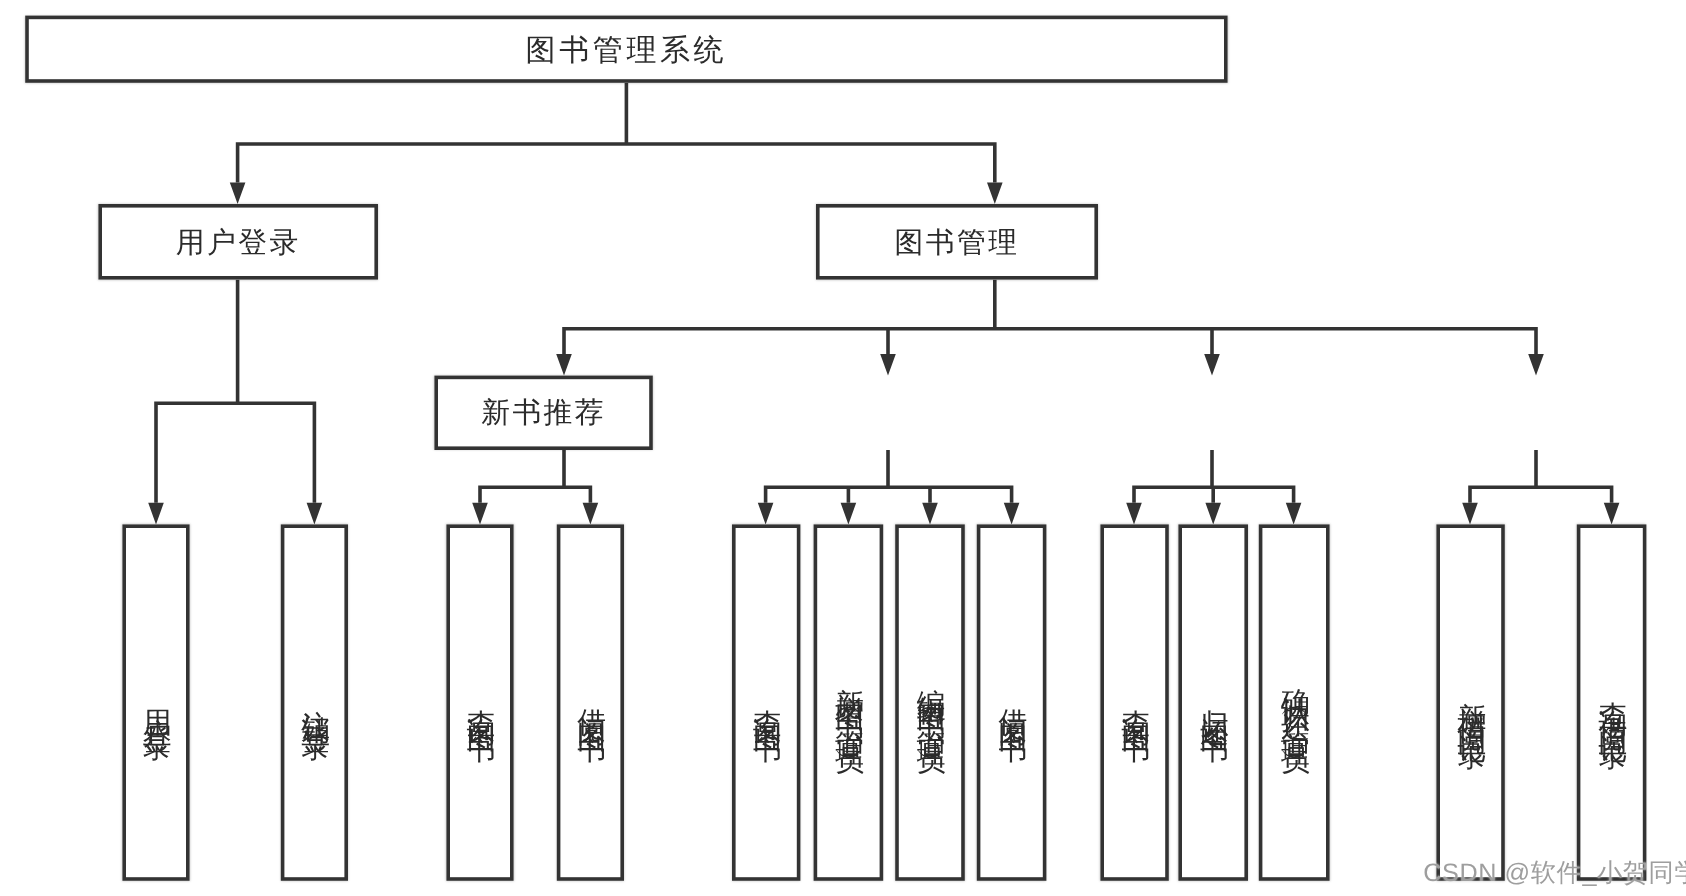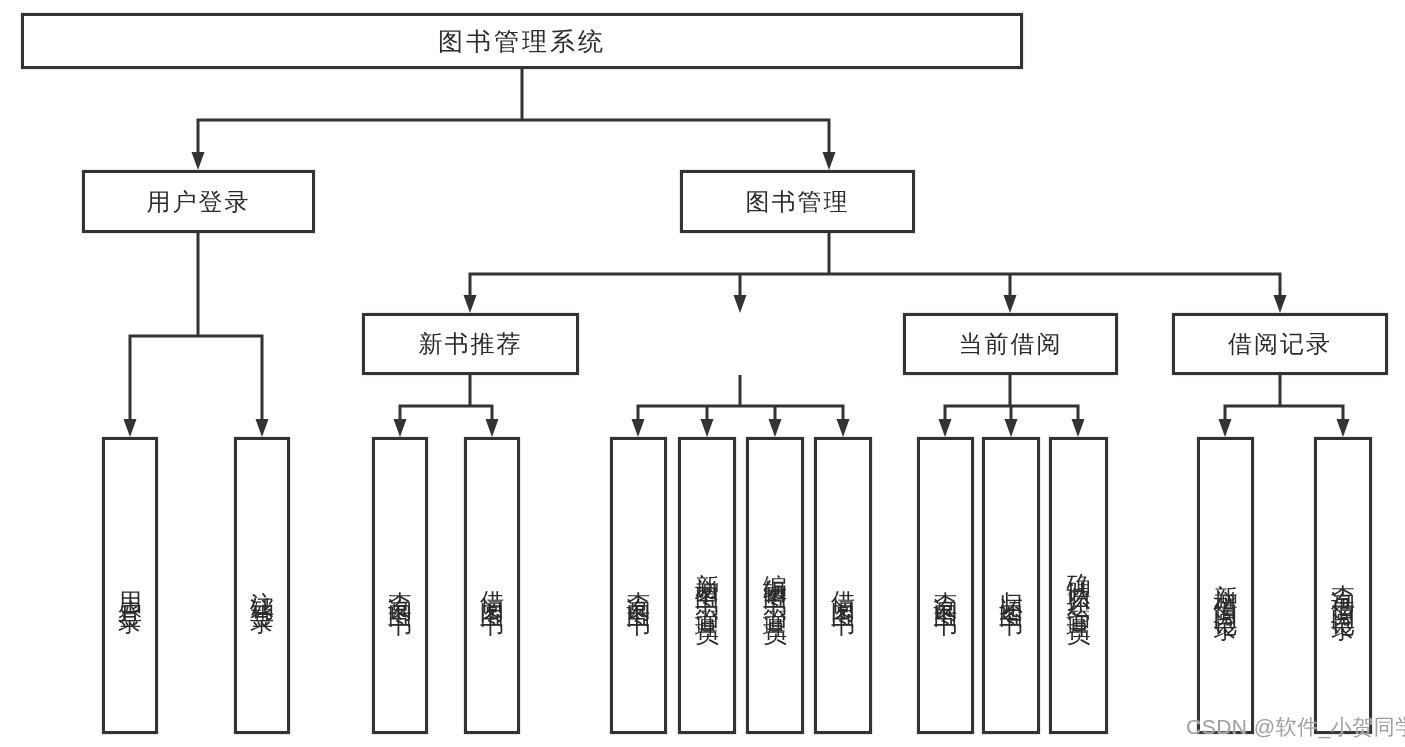--- a/index.html
+++ b/index.html
@@ -99,28 +99,22 @@
     <span>图书管理系统</span>
   </div>
 
   <div class="box h" style="left:82px; top:170px; width:233px; height:63px;">
     <span>用户登录</span>
   </div>
   <div class="box h" style="left:680px; top:170px; width:235px; height:63px;">
     <span>图书管理</span>
   </div>
 
-  <div class="box h" style="left:362px; top:313px; width:217px; height:62px;">
+  <div class="box h" style="left:362px; top:313px; width:182px; height:62px;">
     <span>新书推荐</span>
-  </div>
-  <div class="box h" style="left:903px; top:313px; width:215px; height:62px;">
-    <span>当前借阅</span>
-  </div>
-  <div class="box h" style="left:1172px; top:313px; width:216px; height:62px;">
-    <span>借阅记录</span>
   </div>
 
   <div class="box v" style="left:102px; top:437px; width:56px; height:297px;">
     <span>用户登录</span>
   </div>
   <div class="box v" style="left:234px; top:437px; width:56px; height:297px;">
     <span>注销登录</span>
   </div>
 
   <div class="box v" style="left:372px; top:437px; width:56px; height:297px;">

